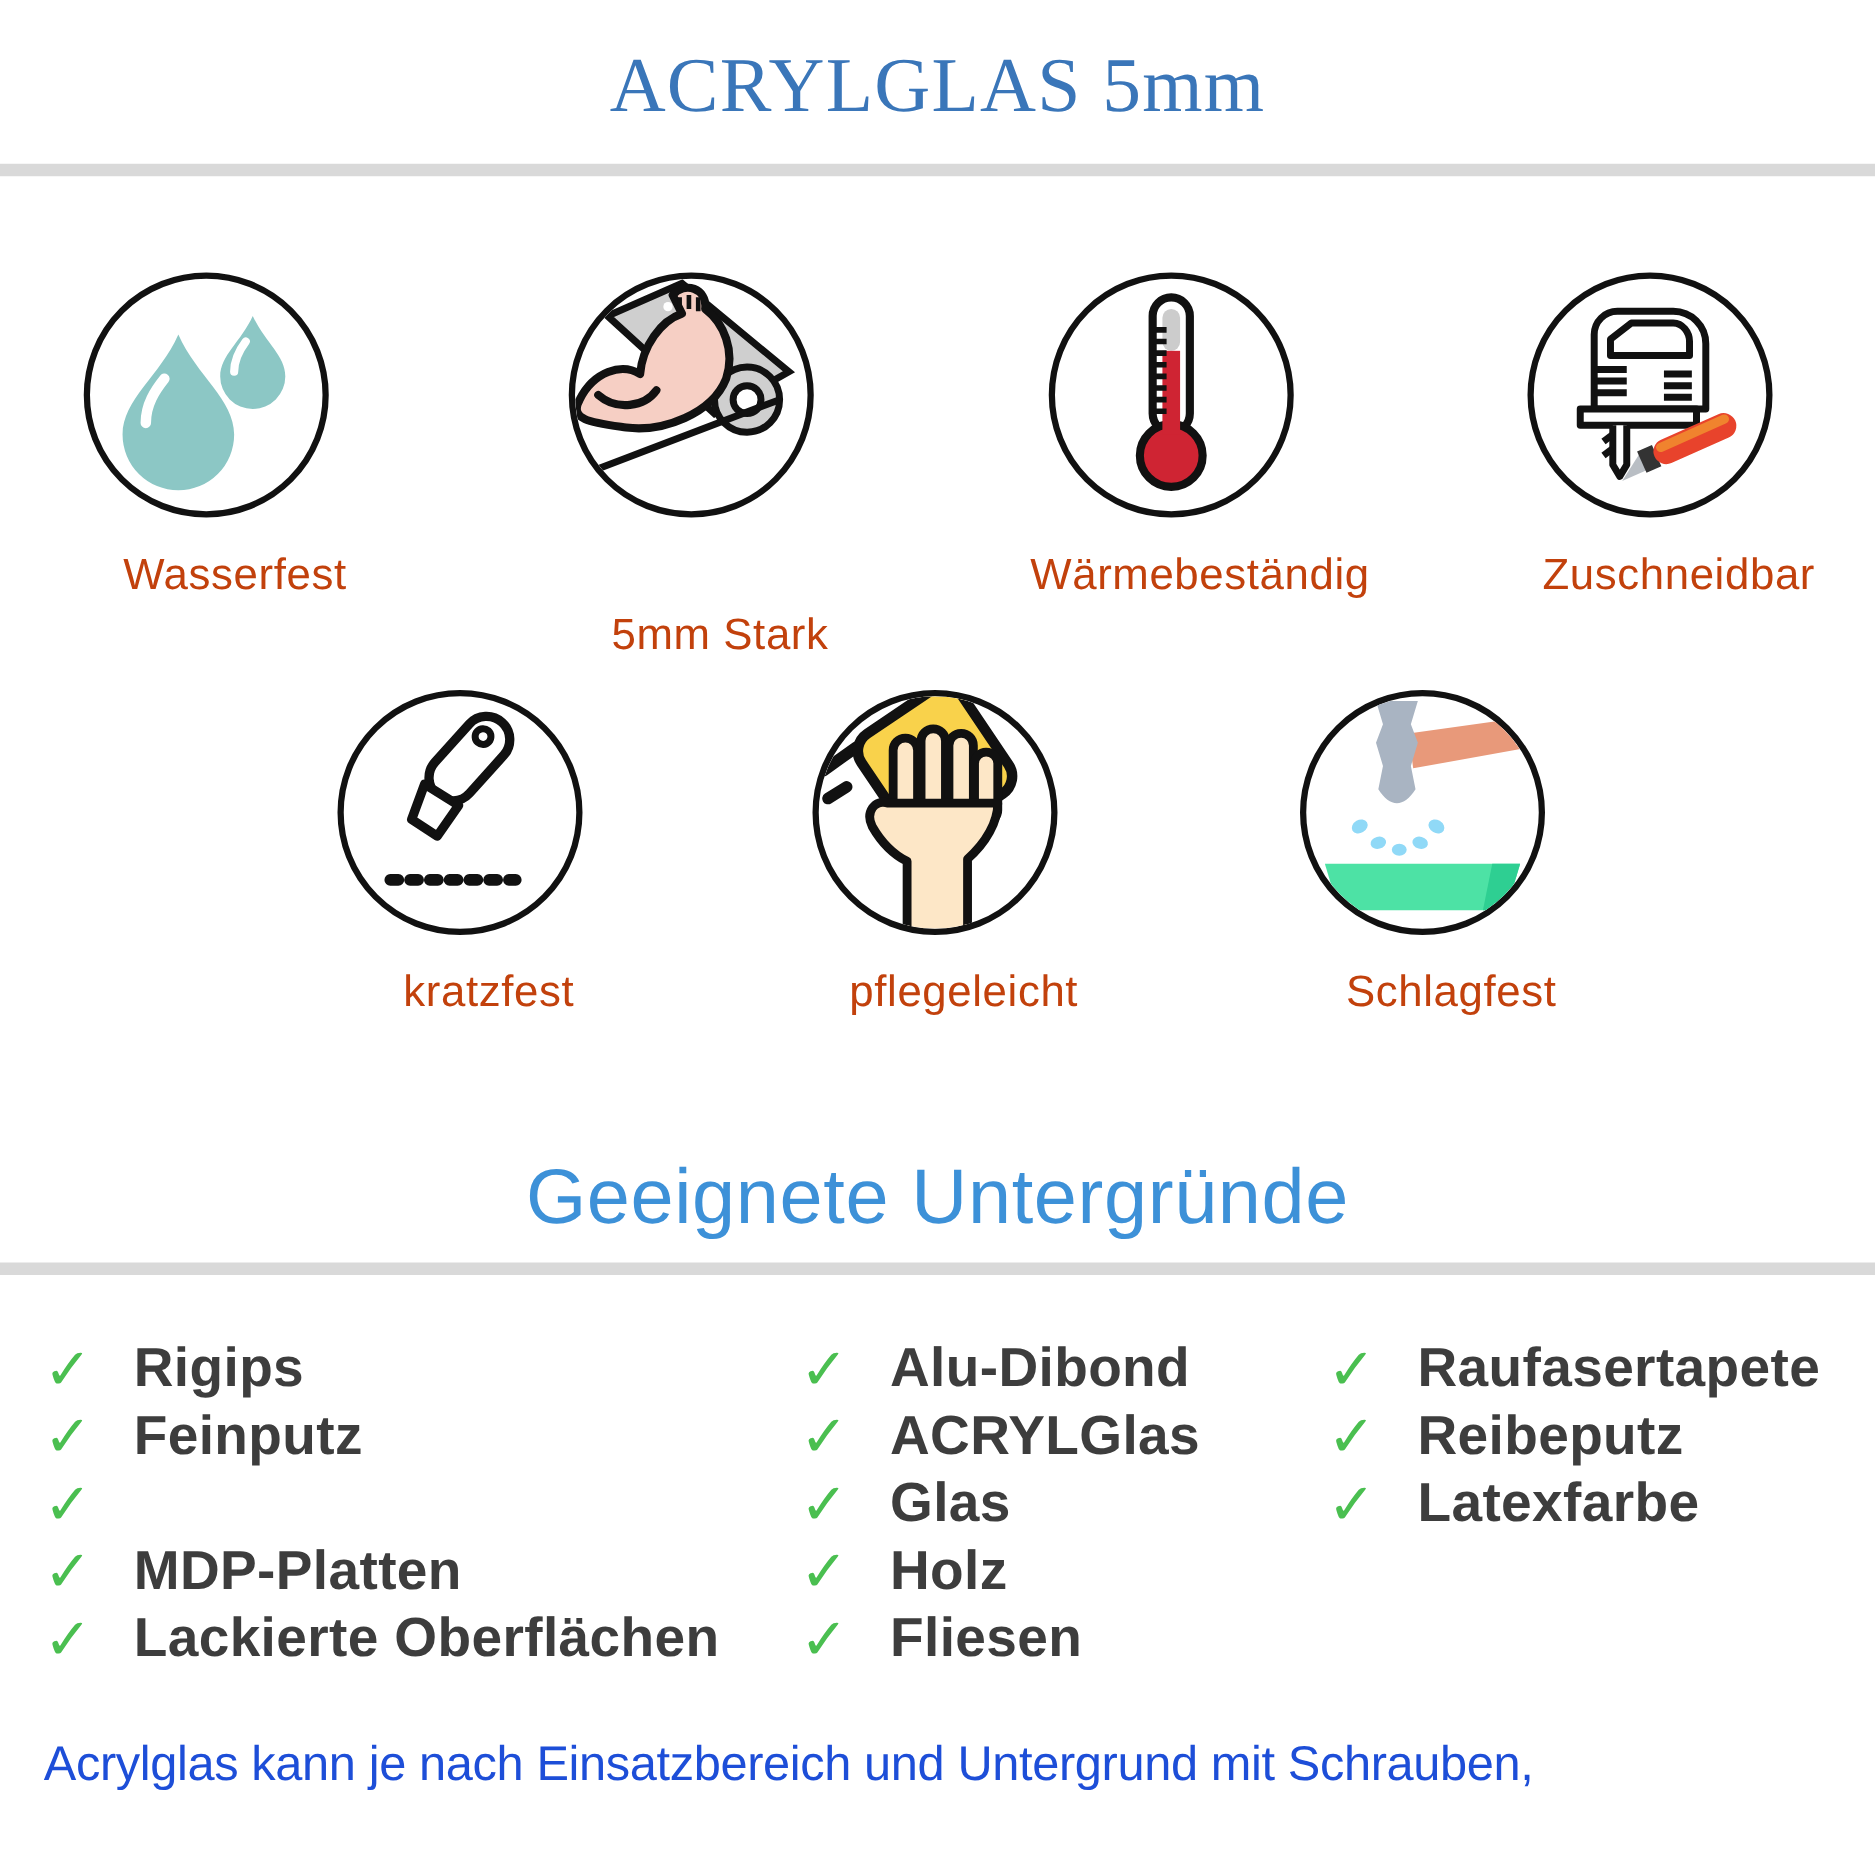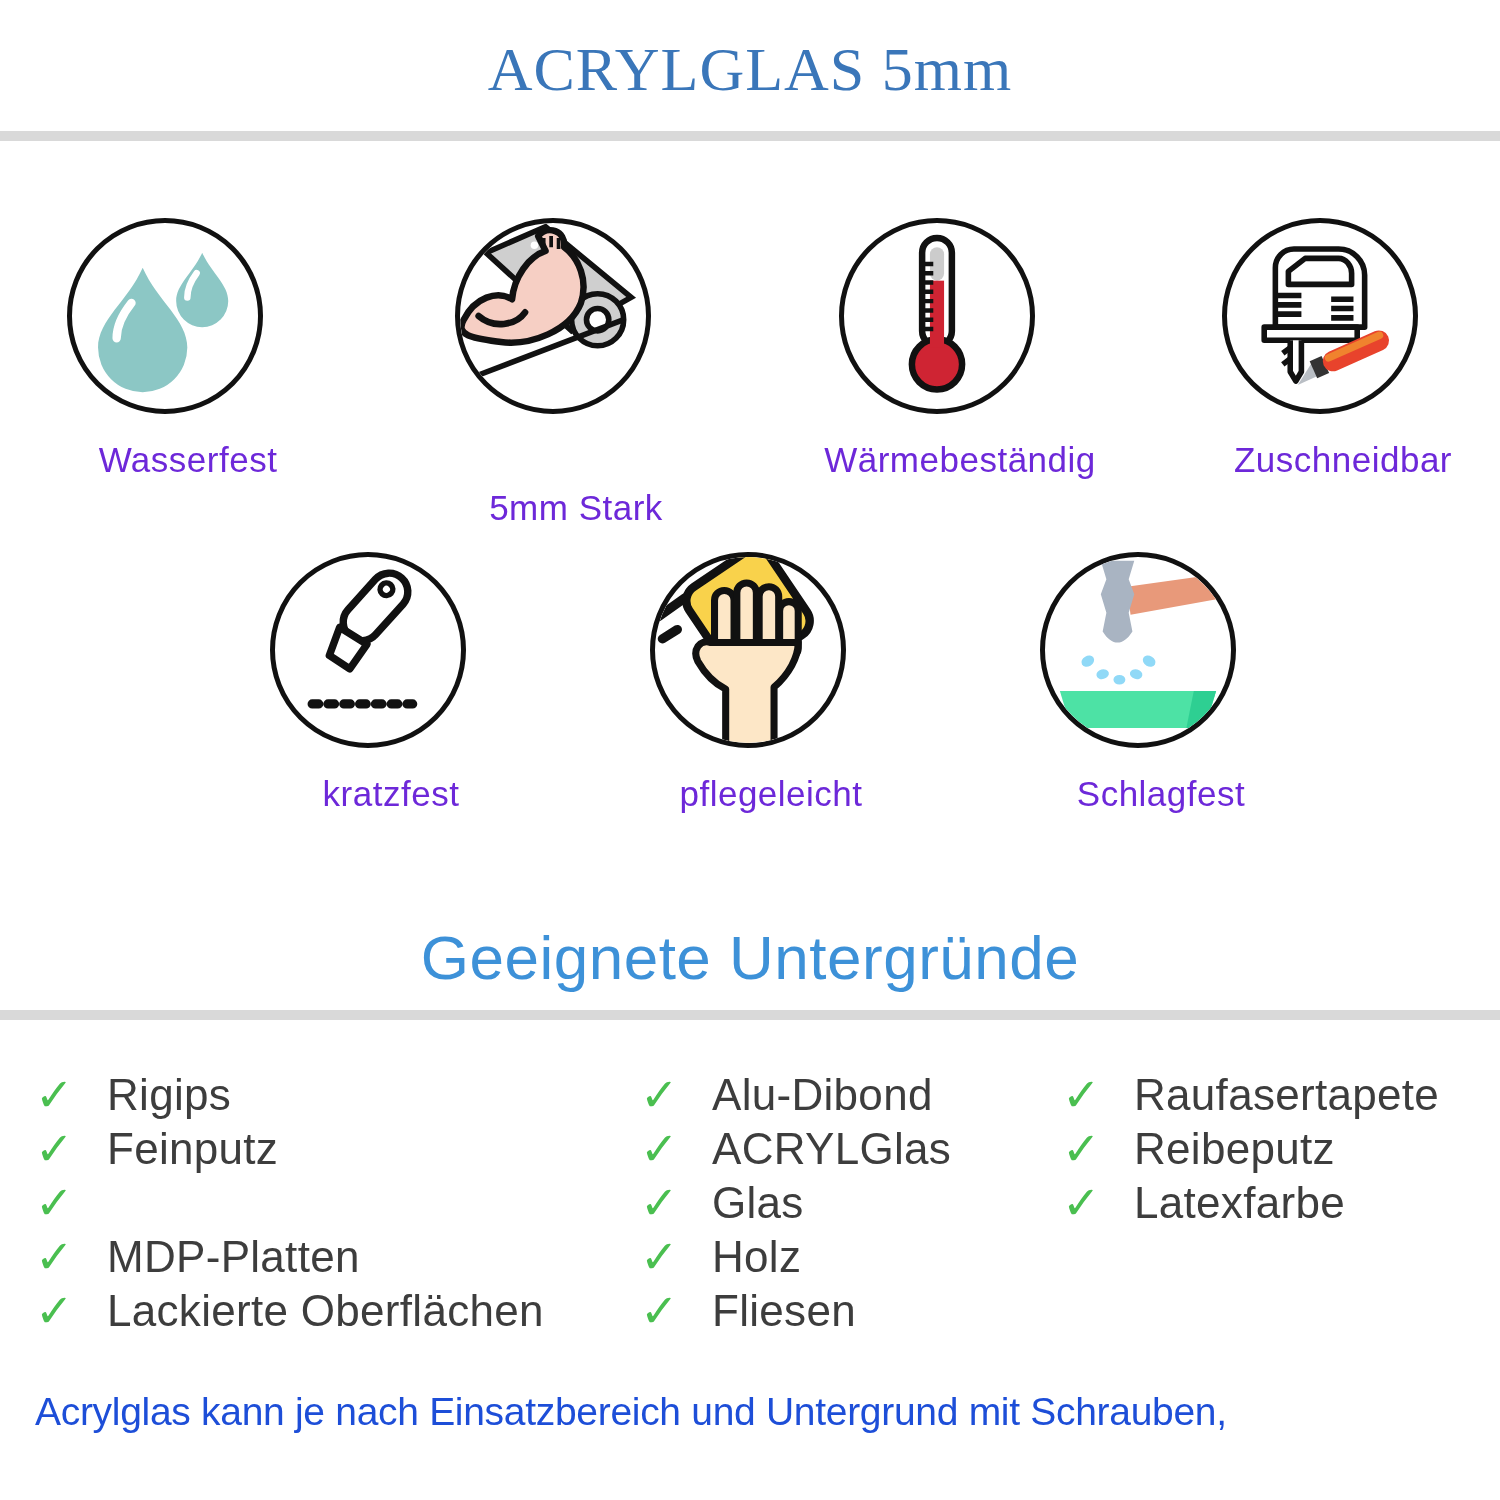--- a/index.html
+++ b/index.html
@@ -18,35 +18,35 @@
   .feat-row1{top:218px;}
   .feat-row2{top:552px;}
   .f1{left:15px;} .f2{left:403px;gap:48px;} .f3{left:787px;} .f4{left:1170px;align-items:center;}
   .f5{left:218px;} .f6{left:598px;} .f7{left:988px;}
   .icon-circle{
     width:186px;height:186px;border:5px solid #111;border-radius:50%;
     background:#fff;display:flex;align-items:center;justify-content:center;overflow:hidden;
   }
   .icon-circle svg{width:186px;height:186px;display:block;}
   .feature-label{
-    margin-top:26px;font-size:35px;letter-spacing:0.5px;color:#6d28d9;
+    margin-top:26px;font-size:35px;letter-spacing:0.5px;color:#c2410c;
     font-weight:500;white-space:nowrap;margin-left:46px;
   }
   .section-title{
     position:absolute;top:922px;left:0;width:100%;text-align:center;
     font-size:62px;font-weight:500;color:#3d91d8;letter-spacing:0.5px;
   }
   .substrate-col{position:absolute;top:1068px;}
   .col-1{left:35px;} .col-2{left:640px;} .col-3{left:1062px;}
   .substrate-item{display:flex;align-items:center;height:54px;}
   .check{
     color:#4abf50;font-size:46px;font-weight:bold;width:72px;flex:0 0 72px;
     line-height:54px;
   }
-  .substrate-label{font-size:44px;color:#3d3d3d;font-weight:400;white-space:nowrap;letter-spacing:0.3px;}
+  .substrate-label{font-size:44px;color:#3d3d3d;font-weight:700;white-space:nowrap;letter-spacing:0.3px;}
   .footer-note{
     position:absolute;left:35px;top:1388px;width:1440px;
     font-size:39px;line-height:47px;color:#1d4ed8;letter-spacing:-0.3px;
   }
 </style>
 </head>
 <body>
 
 <div class="canvas">
 

